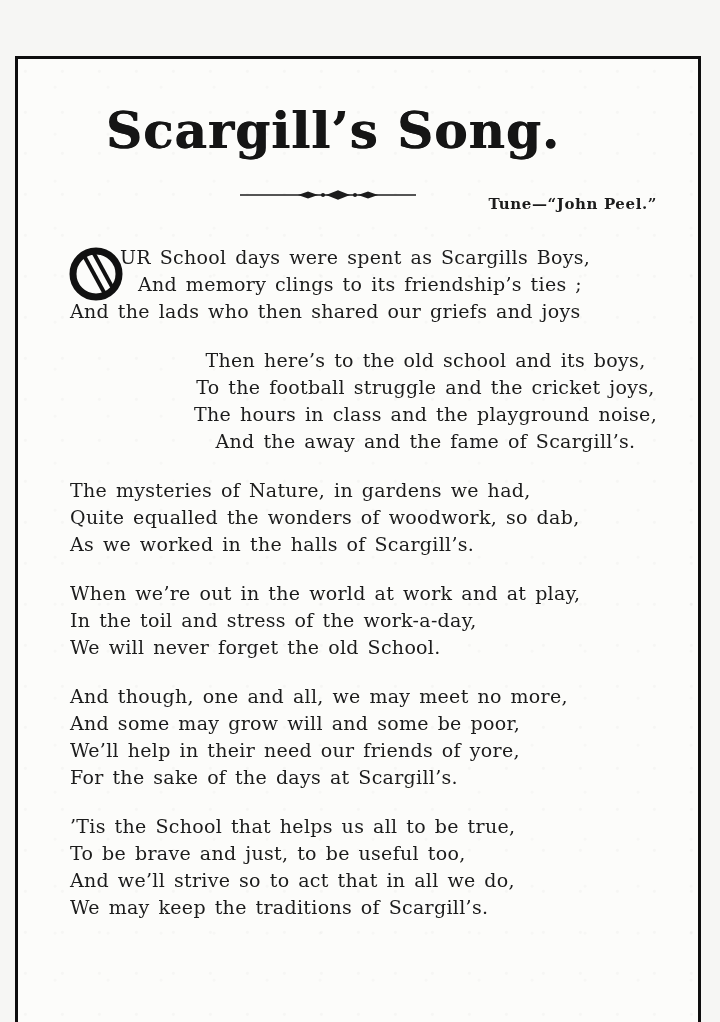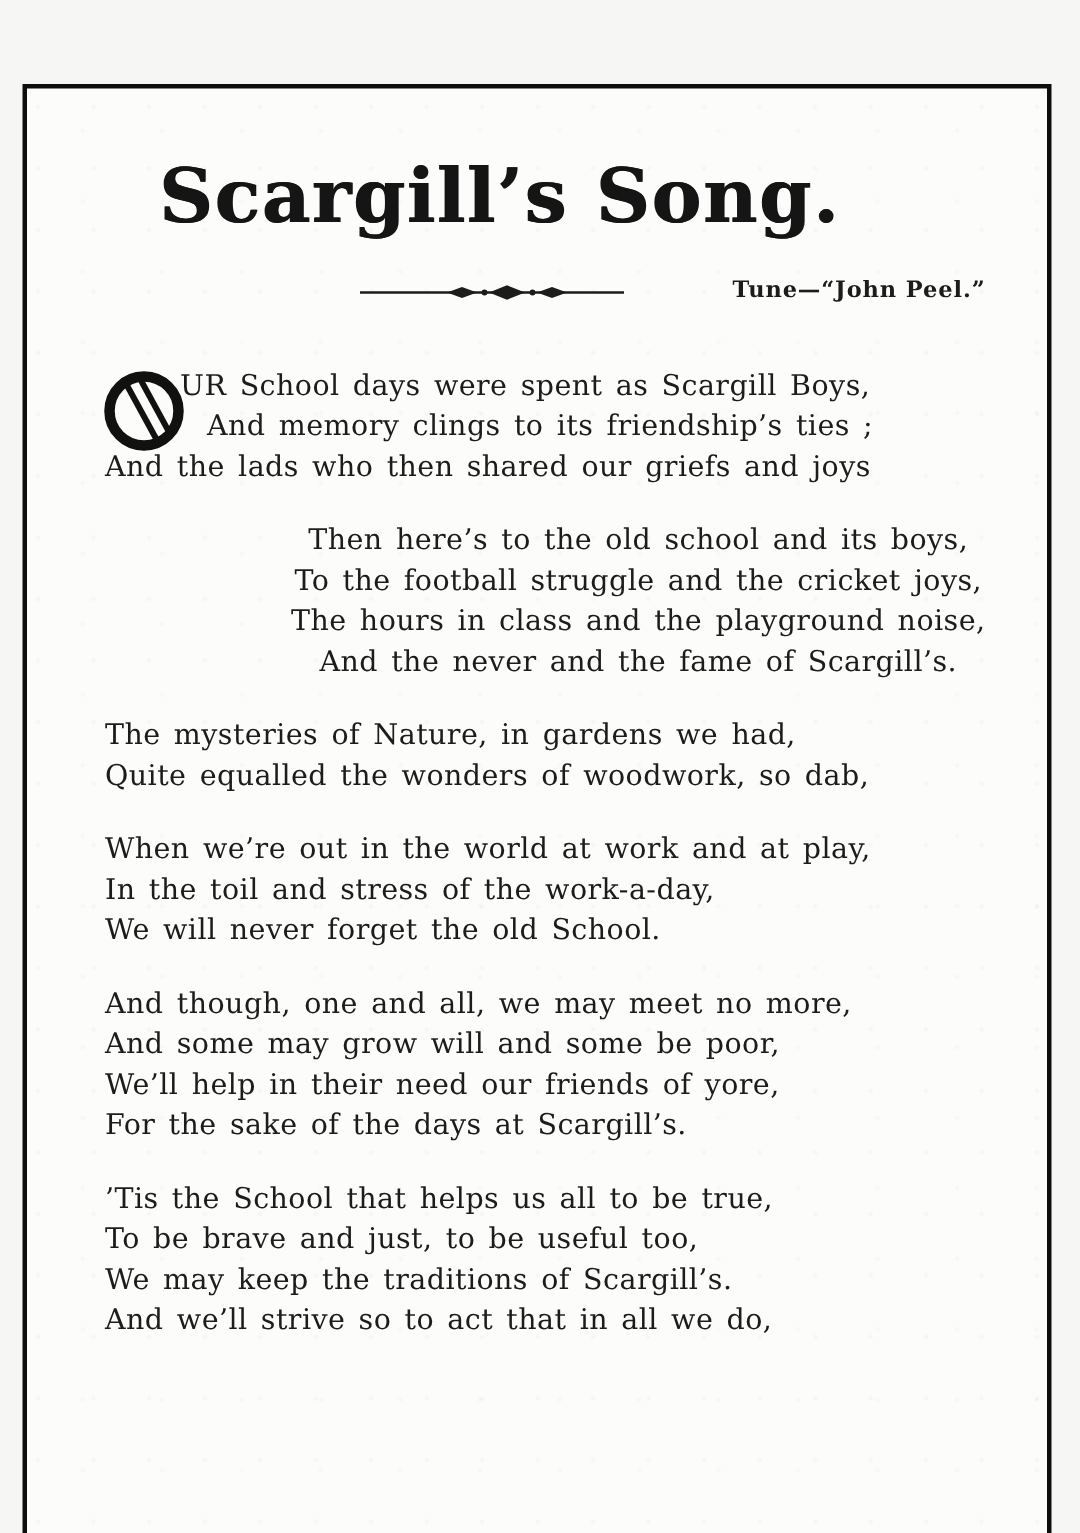--- a/index.html
+++ b/index.html
@@ -46,21 +46,21 @@
   .divider-svg {
     position: absolute;
     left: 222px;
     top: 128px;
     width: 176px;
     height: 16px;
   }
   .tune {
     position: absolute;
     right: 41px;
-    top: 125px;
+    top: 136px;
     font-size: 15px;
     font-weight: 700;
     letter-spacing: 0.6px;
     color: #1c1c1c;
   }
   .poem {
     margin: 20px 0 0 52px;
     font-size: 19px;
     letter-spacing: 0.3px;
     word-spacing: 2.5px;
@@ -114,52 +114,53 @@
                 <circle cx="28" cy="28" r="21"></circle>
               </clipPath>
             </defs>
           <circle cx="28" cy="28" r="23" fill="none" stroke="#111" stroke-width="7"></circle>
           <g clip-path="url(#ringclip)">
             <line x1="14" y1="6" x2="38" y2="50" stroke="#111" stroke-width="4"></line>
             <line x1="24" y1="4" x2="48" y2="48" stroke="#111" stroke-width="4"></line>
           </g>
         </svg>
         <span class="sr">O</span>
-        <div class="poem-line dc-1">UR School days were spent as Scargill Boys,</div>
+        <div class="poem-line dc-1">UR School days were spent as Scargills Boys,</div>
         <div class="poem-line dc-2">And memory clings to its friendship’s ties ;</div>
         <div class="poem-line">And the lads who then shared our griefs and joys</div>
       </div>
 
       <div class="stanza chorus">
         <div class="poem-line">Then here’s to the old school and its boys,</div>
         <div class="poem-line">To the football struggle and the cricket joys,</div>
         <div class="poem-line">The hours in class and the playground noise,</div>
-        <div class="poem-line">And the never and the fame of Scargill’s.</div>
+        <div class="poem-line">And the away and the fame of Scargill’s.</div>
       </div>
 
       <div class="stanza">
         <div class="poem-line">The mysteries of Nature, in gardens we had,</div>
         <div class="poem-line">Quite equalled the wonders of woodwork, so dab,</div>
+        <div class="poem-line">As we worked in the halls of Scargill’s.</div>
       </div>
 
       <div class="stanza">
         <div class="poem-line">When we’re out in the world at work and at play,</div>
         <div class="poem-line">In the toil and stress of the work-a-day,</div>
         <div class="poem-line">We will never forget the old School.</div>
       </div>
 
       <div class="stanza">
         <div class="poem-line">And though, one and all, we may meet no more,</div>
         <div class="poem-line">And some may grow will and some be poor,</div>
         <div class="poem-line">We’ll help in their need our friends of yore,</div>
         <div class="poem-line">For the sake of the days at Scargill’s.</div>
       </div>
 
       <div class="stanza">
         <div class="poem-line">’Tis the School that helps us all to be true,</div>
         <div class="poem-line">To be brave and just, to be useful too,</div>
+        <div class="poem-line">And we’ll strive so to act that in all we do,</div>
         <div class="poem-line">We may keep the traditions of Scargill’s.</div>
-        <div class="poem-line">And we’ll strive so to act that in all we do,</div>
       </div>
 
     </div>
   </div>
 </div>
 
 </body></html>

